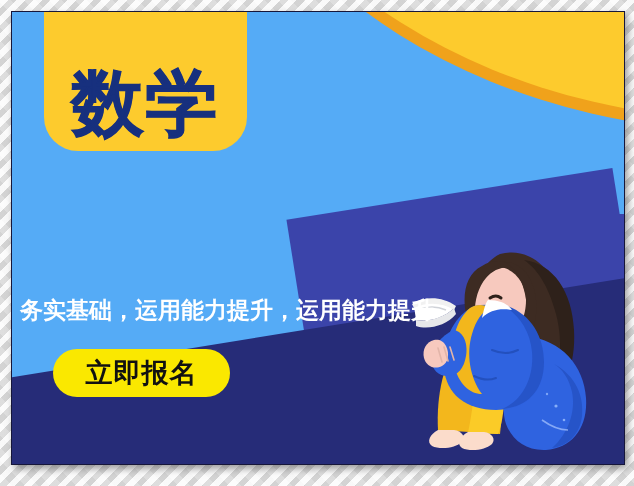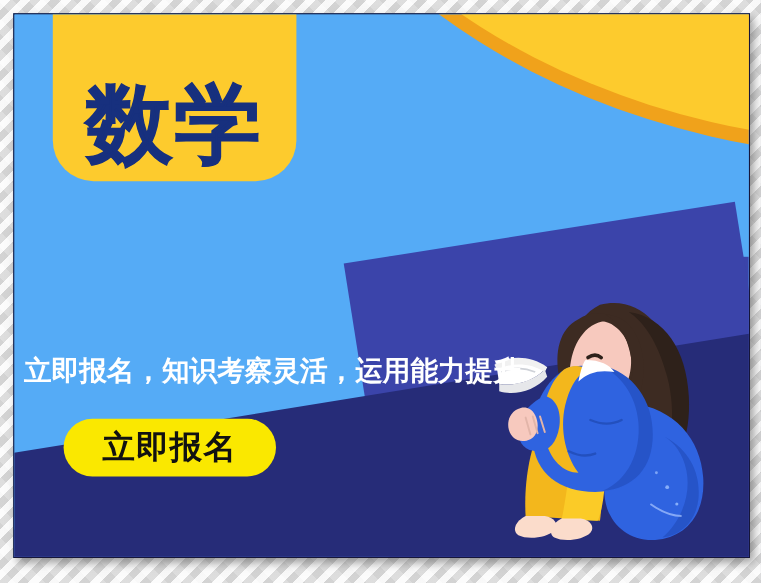--- a/index.html
+++ b/index.html
@@ -271,21 +271,21 @@
           <path d="M34 186 C26 190 22 198 28 202 C36 206 52 204 58 198 C62 193 58 187 50 186 Z" fill="#FBDCCB"></path>
           <path d="M64 188 C56 192 52 200 58 204 C66 208 82 206 88 200 C92 195 88 189 80 188 Z" fill="#FBDCCB"></path>
         </svg>
       </div>
 
       <div id="subject-badge">
         <span class="txt">数学</span>
       </div>
 
 
-      <div id="subtitle">立即报名，知识考察灵活，运用能力提升</div>
+      <div id="subtitle">务实基础，运用能力提升，运用能力提升</div>
 
       <div id="cta-button">
         <span class="txt">立即报名</span>
       </div>
 
     </div>
   </div>
 </div>
 
 </body></html>

